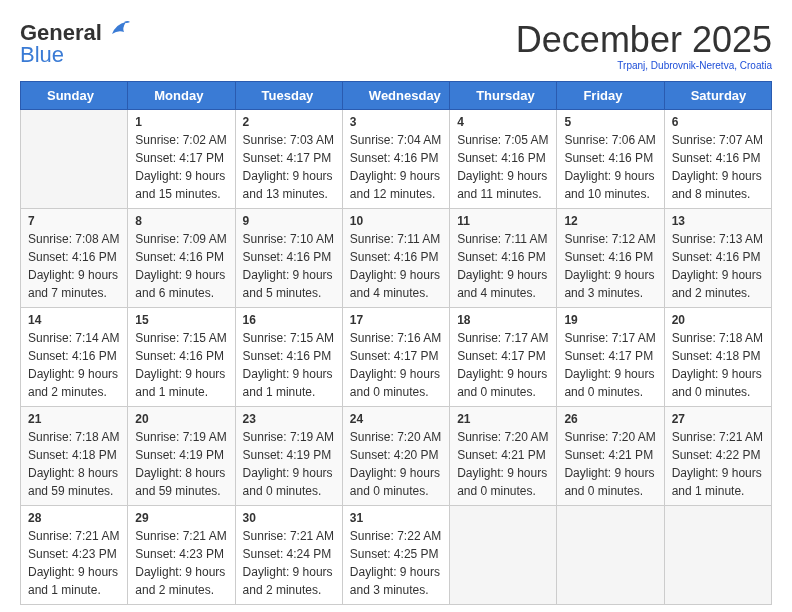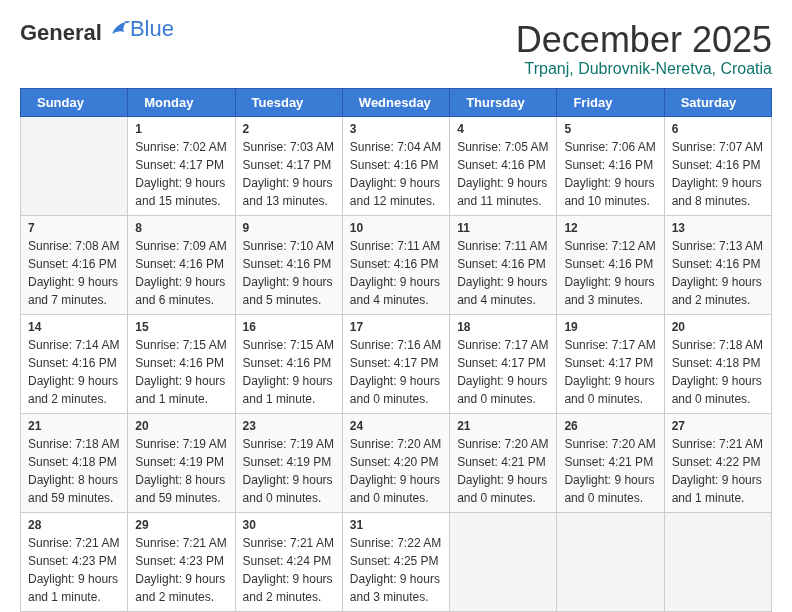--- a/index.html
+++ b/index.html
@@ -11,47 +11,47 @@
       padding: 20px;
     }
     .header {
       display: flex;
       justify-content: space-between;
       align-items: flex-start;
       margin-bottom: 10px;
     }
     .logo {
       display: flex;
-      flex-direction: row;
+      flex-direction: column;
       align-items: flex-start;
       justify-content: center;
     }
     .title-area {
       text-align: right;
     }
     .month-title {
       font-size: 36px;
       font-weight: normal;
       color: #333;
       line-height: 1.1;
     }
     .subtitle {
-      font-size: 16px;
-      color: #0f766e;
+      font-size: 10px;
+      color: #1d4ed8;
     }
     table {
       width: 100%;
       border-collapse: collapse;
       table-layout: fixed;
     }
     thead tr th {
       background-color: #3a7bd5;
       color: #fff;
       text-align: left;
-      padding: 6px 16px;
+      padding: 6px 26px;
       font-size: 13px;
       font-weight: bold;
       border: 1px solid #2a5bb0;
     }
     tbody tr td {
       border: 1px solid #ccc;
       vertical-align: top;
       padding: 5px 7px;
       height: 90px;
       font-size: 10.5px;

